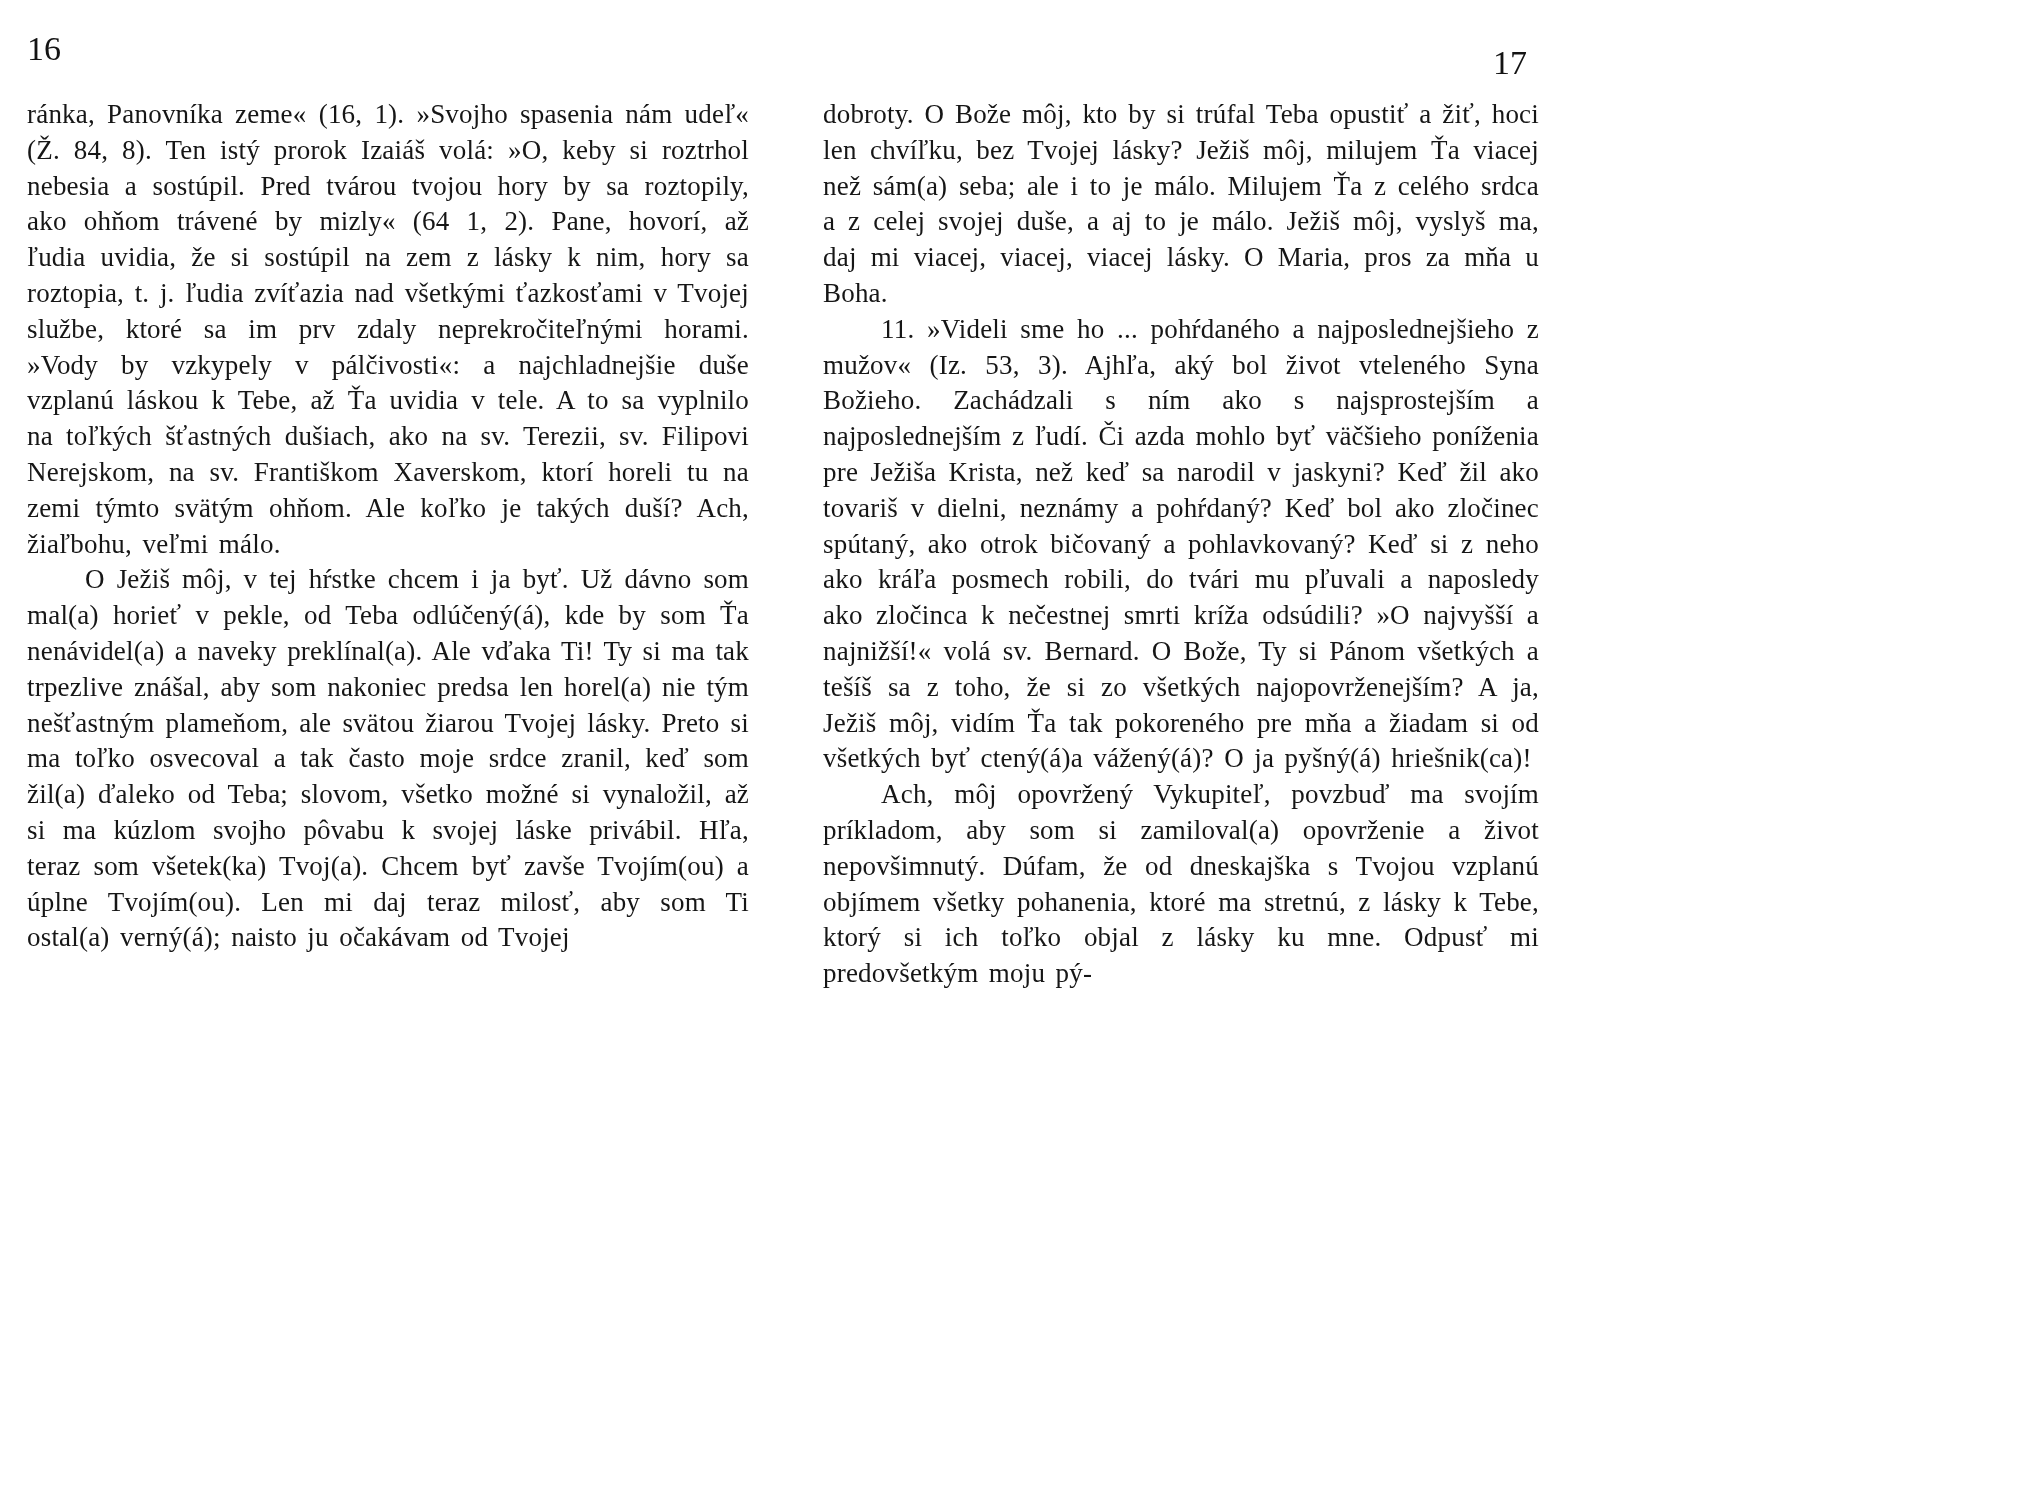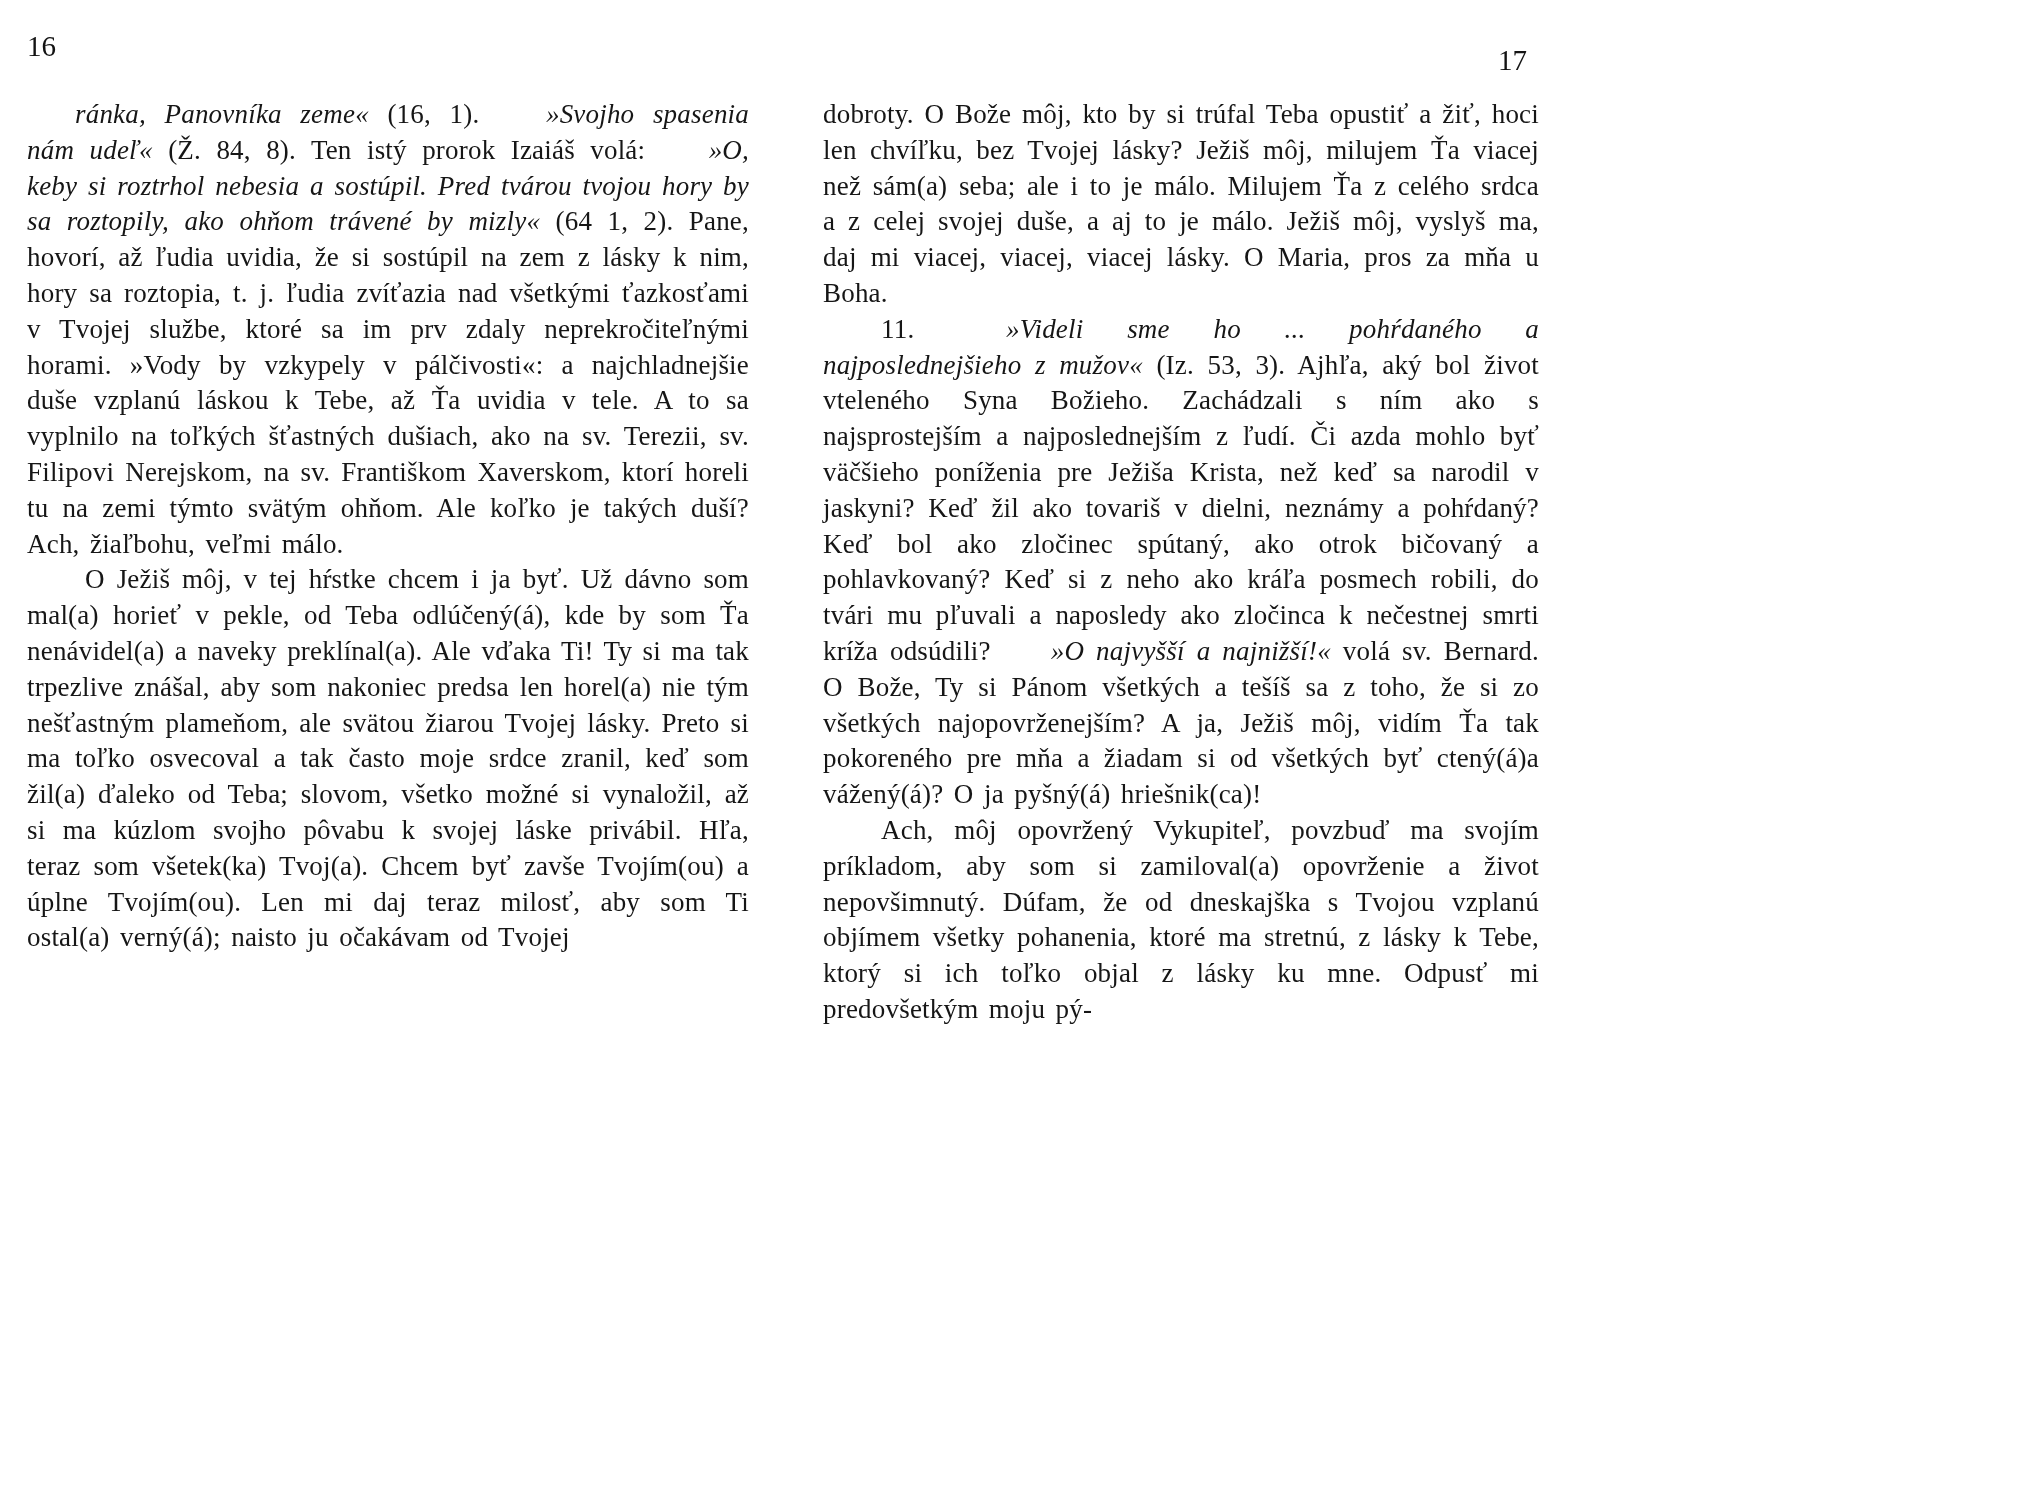--- a/index.html
+++ b/index.html
@@ -22,21 +22,21 @@
   }
   .page {
     position: absolute;
     top: 0;
     height: 1500px;
   }
   .page-left  { left: 27px;  width: 722px; }
   .page-right { left: 823px; width: 716px; }
   .page-number {
     position: absolute;
-    font-size: 29px;
+    font-size: 34px;
     line-height: 1;
     color: #131313;
   }
   .page-number-left  { left: 0;   top: 32px; }
   .page-number-right { right: 12px; top: 46px; text-align: center; }
   .page-text {
     position: absolute;
     top: 97px;
     left: 0;
     right: 0;
@@ -47,22 +47,20 @@
     letter-spacing: 0.2px;
   }
   p.para {
     margin: 0;
     padding: 0;
   }
   p.para.indent {
     text-indent: 58px;
   }
   .italic {
-    font-style: italic;
-    margin-left: 48px;
   }
 </style>
 </head>
 <body>
 
 <div class="spread">
 
   <div class="page page-left">
     <div class="page-number page-number-left">16</div>
     <div class="page-text">

